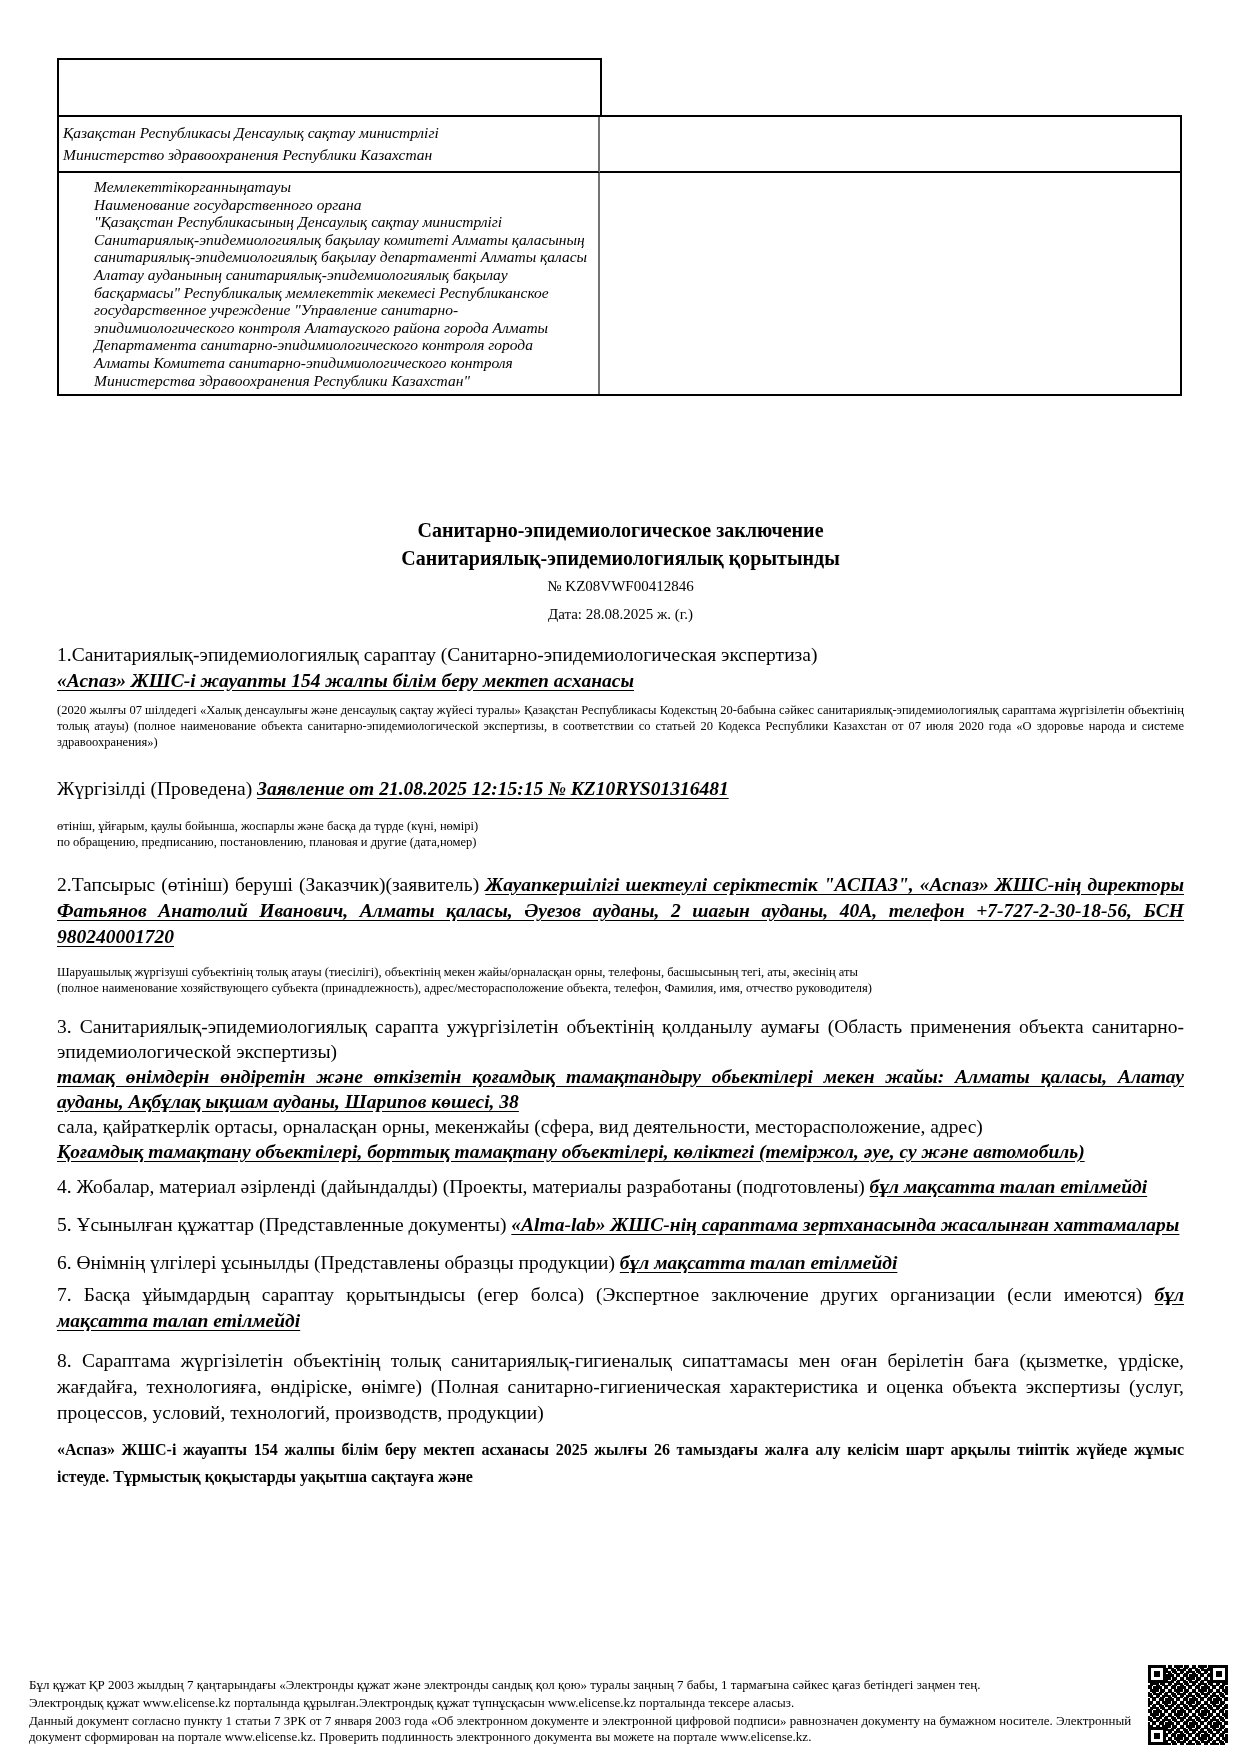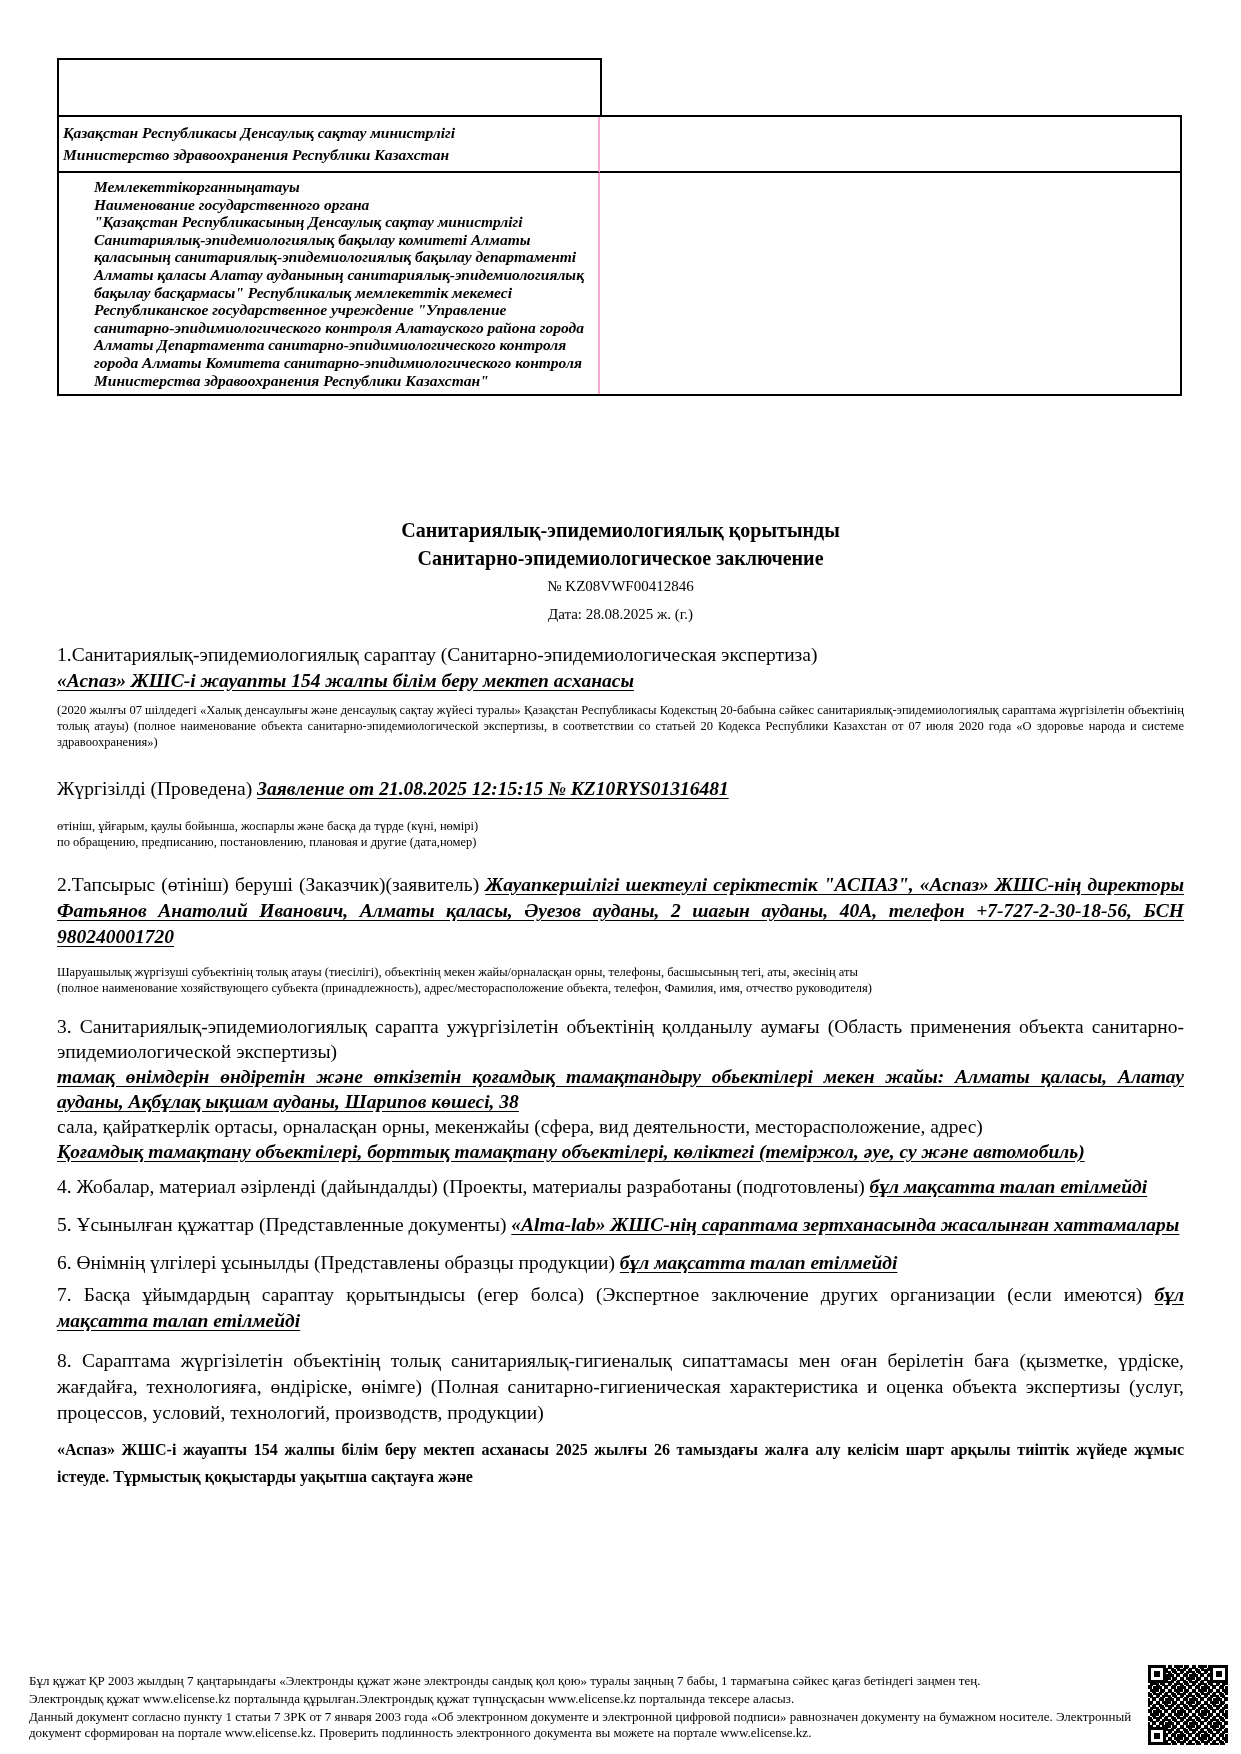--- a/index.html
+++ b/index.html
@@ -17,21 +17,21 @@
   }
   .hdr-grid {
     width:1125px; box-sizing:border-box;
     border:2px solid #000;
     display:grid; grid-template-columns:541px 1fr;
   }
   .hdr-cell {
     box-sizing:border-box; padding:5px 8px 5px 4px;
     font-style:italic; font-size:15.5px;
   }
-  .hdr-cell.b-right { border-right:2px solid #f9a8d4;font-weight:bold; }
+  .hdr-cell.b-right { border-right:2px solid #737373; }
   .hdr-cell.b-bottom { border-bottom:2px solid #000; }
   .cell-ministry { line-height:22px; }
   .cell-govbody { line-height:17.6px; white-space:pre-line; text-align:left;padding-left:35px; }
 
   
   .doc-title { text-align:center; margin-top:120px; line-height:28px; }
   .doc-title .bold { font-weight:700; font-size:20px; }
   .doc-title .norm { font-weight:400; font-size:15px; }
 
   
@@ -52,21 +52,21 @@
   .mt-s5   { margin-top:12px; }
   .mt-s6   { margin-top:12px; }
   .mt-s7   { margin-top:6px; }
   .mt-s8   { margin-top:14px; }
   .mt-bold { margin-top:10px; }
   .closing { font-size:16px; font-weight:700; line-height:27px; text-align:justify; }
 
   
   .footer {
     position:absolute; left:29px; right:13px; top:1668px;
-    display:flex; align-items:center; gap:14px;
+    display:flex; align-items:flex-end; gap:14px;
   }
   .footer-text { flex:1; font-size:13px; line-height:16px; }
   .footer-text .blk + .blk { margin-top:2px; }
 
   .qr {
     position:relative; flex:0 0 80px; width:80px; height:80px; margin-top:-3px;
     background-color:#fff;
     background-image:
       repeating-conic-gradient(#000 0% 25%, rgba(0,0,0,0) 25% 50%),
       repeating-conic-gradient(#000 0% 25%, rgba(0,0,0,0) 25% 50%);
@@ -93,22 +93,22 @@
         </div>
         <div class="hdr-cell b-bottom"></div>
         <div class="hdr-cell b-right cell-govbody">Мемлекеттікорганныңатауы
 Наименование государственного органа
 "Қазақстан Республикасының Денсаулық сақтау министрлігі Санитариялық-эпидемиологиялық бақылау комитеті Алматы қаласының санитариялық-эпидемиологиялық бақылау департаменті Алматы қаласы Алатау ауданының санитариялық-эпидемиологиялық бақылау басқармасы" Республикалық мемлекеттік мекемесі Республиканское государственное учреждение "Управление санитарно-эпидимиологического контроля Алатауского района города Алматы Департамента санитарно-эпидимиологического контроля города Алматы Комитета санитарно-эпидимиологического контроля Министерства здравоохранения Республики Казахстан"</div>
         <div class="hdr-cell"></div>
       </div>
     </div>
 
     <div class="doc-title">
+      <div class="bold">Санитарно-эпидемиологическое заключение</div>
       <div class="bold">Санитариялық-эпидемиологиялық қорытынды</div>
-      <div class="bold">Санитарно-эпидемиологическое заключение</div>
       <div class="norm">№ KZ08VWF00412846</div>
       <div class="norm">Дата: 28.08.2025 ж. (г.)</div>
     </div>
 
     <div class="mt-s1">
       <div class="para">1.Санитариялық-эпидемиологиялық сараптау (Санитарно-эпидемиологическая экспертиза)</div>
       <div class="para"><span class="val">«Аспаз» ЖШС-і жауапты 154 жалпы білім беру мектеп асханасы</span></div>
     </div>
     <div class="note mt-note">(2020 жылғы 07 шілдедегі «Халық денсаулығы және денсаулық сақтау жүйесі туралы» Қазақстан Республикасы Кодекстың 20-бабына сәйкес санитариялық-эпидемиологиялық сараптама жүргізілетін объектінің толық атауы) (полное наименование объекта санитарно-эпидемиологической экспертизы, в соответствии со статьей 20 Кодекса Республики Казахстан от 07 июля 2020 года «О здоровье народа и системе здравоохранения»)</div>
 

